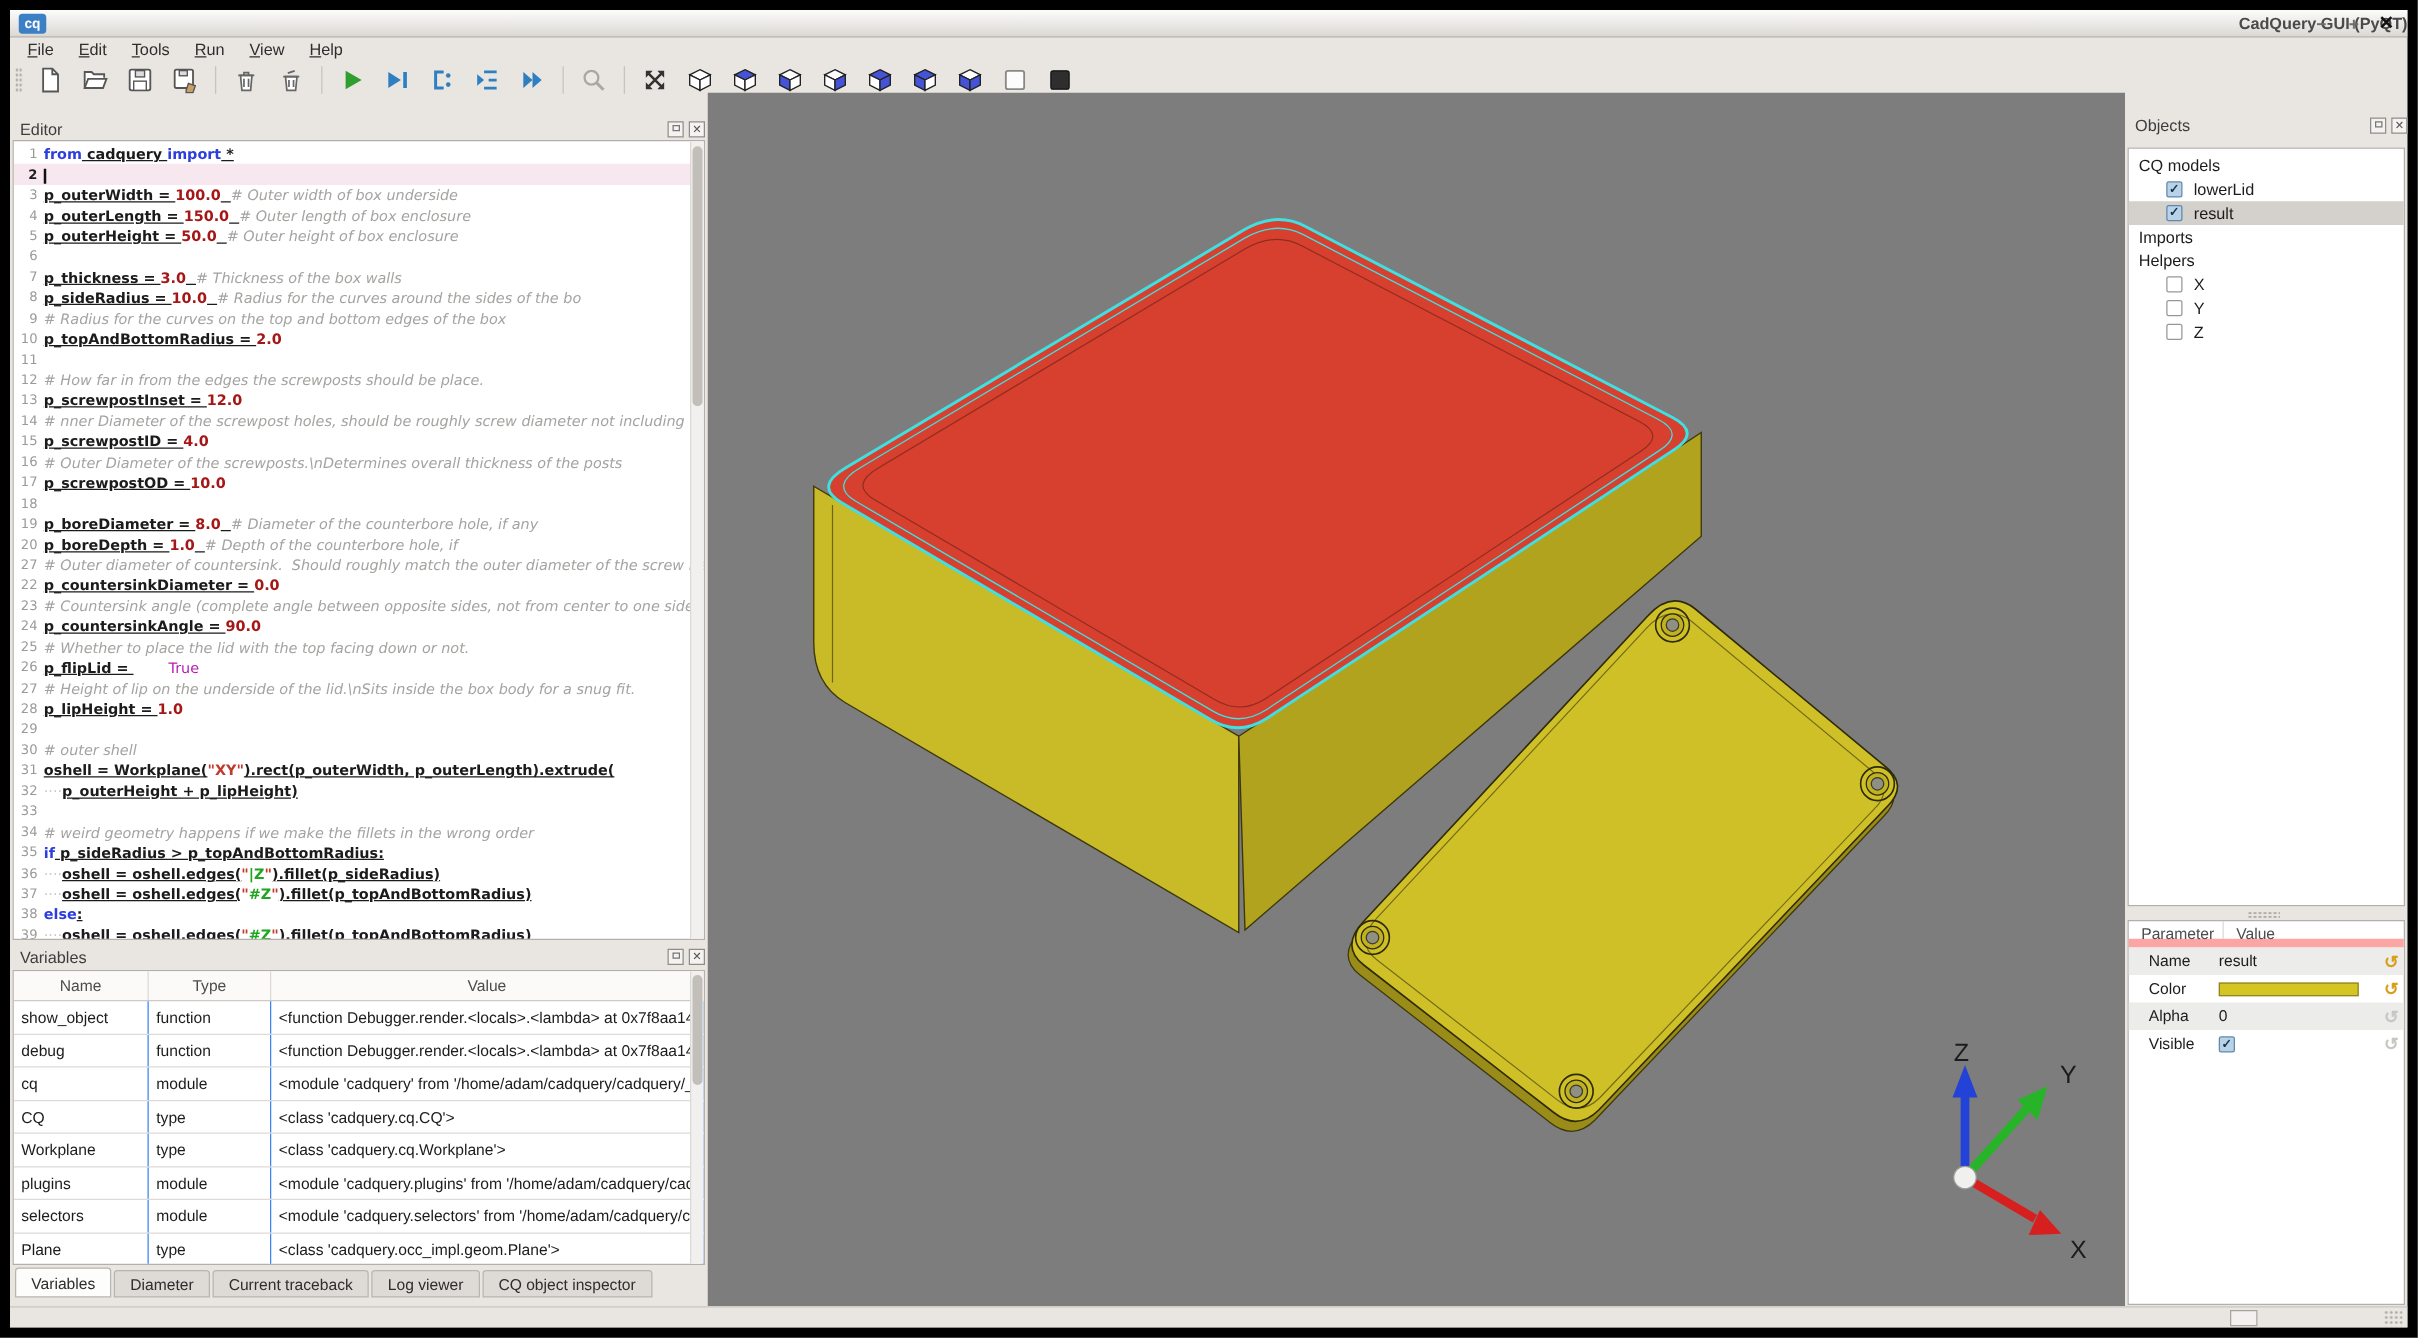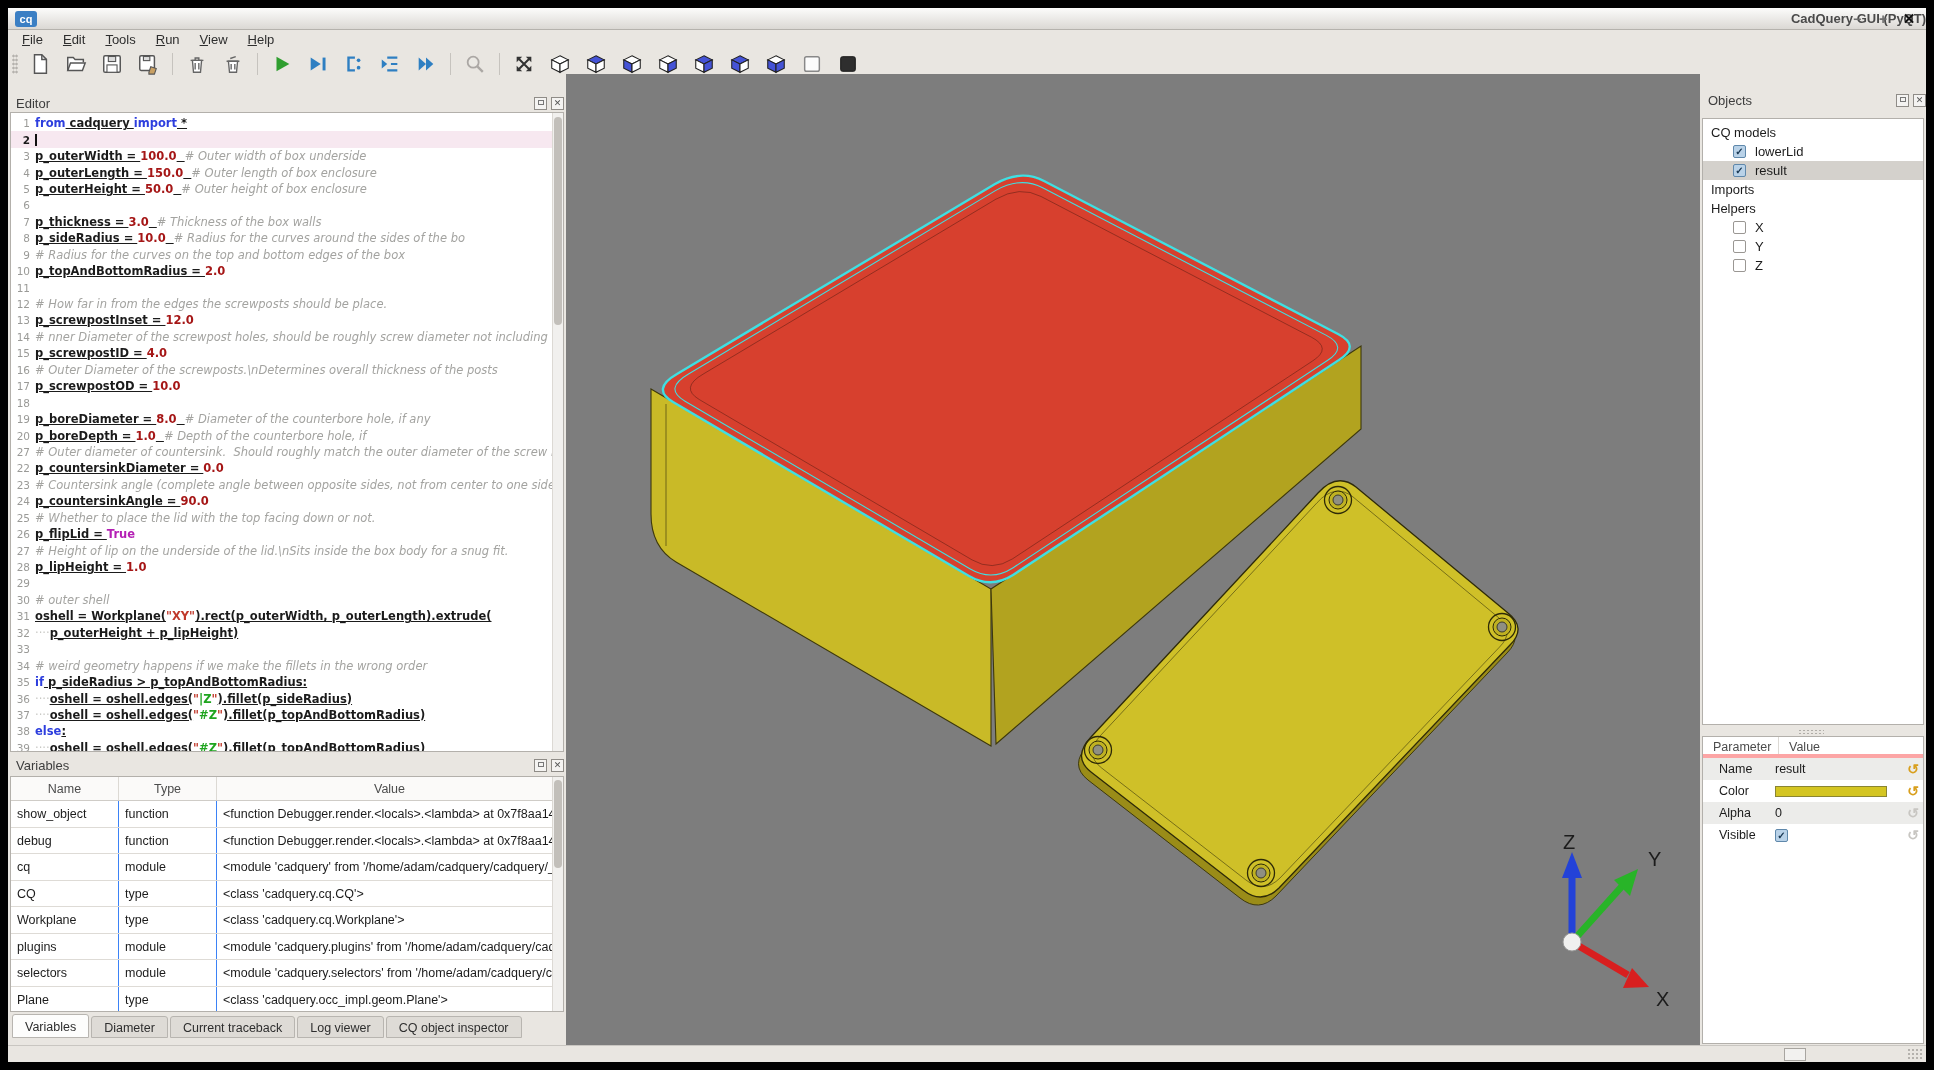--- a/index.html
+++ b/index.html
@@ -49,21 +49,21 @@
   .ln{width:24px;flex:0 0 24px;text-align:right;padding-right:5px;font-size:10.5px;color:#9a9a97;font-family:"DejaVu Sans",sans-serif;}
   .cl.current .ln{color:#1c1c1c;font-weight:bold;}
   .ct{font-family:"DejaVu Sans",sans-serif;font-size:11.5px;white-space:pre;color:#1b1b1b;}
   .sy-t{font-weight:bold;color:#1b1b1b;text-decoration:underline;}
   .sy-k{font-weight:bold;color:var(--kw);}
   .sy-n{font-weight:bold;color:var(--num);}
   .sy-c{font-style:italic;color:var(--cmt);}
   .sy-s{font-weight:bold;color:var(--str);}
   .sy-q{font-weight:bold;color:var(--str);}
   .sy-g{font-weight:bold;color:var(--grn);}
-  .sy-b{font-weight:bold;color:var(--bool);}
+  .sy-b{font-weight:normal;color:var(--bool);margin-left:28px;}
   .sy-w{color:#c8c8c4;}
   .caret{display:inline-block;width:1.5px;height:12px;background:#111;vertical-align:middle;}
   .vsb{position:absolute;top:0;right:0;width:11px;height:100%;background:#f1f0ee;border-left:1px solid #dcd9d4;}
   .vsb .thumb{position:absolute;left:1px;width:8px;background:#c2bfba;border-radius:4px;}
 
   
   .vt-hdr{display:flex;height:24px;border-bottom:1px solid #cfccc7;background:#fbfaf9;}
   .vt-hdr div{font-size:12.5px;color:#4c4c4c;text-align:center;line-height:24px;border-right:1px solid #dcd9d4;}
   .vt-row{display:flex;height:26.5px;border-bottom:1px solid #dedbd6;}
   .vt-row div{font-size:12.5px;color:#1c1c1c;line-height:26.5px;padding-left:6px;border-right:1px solid #3b82f6;overflow:hidden;white-space:nowrap;}
@@ -78,21 +78,21 @@
 
   
   .tree-group{font-size:13px;color:#1c1c1c;padding:2px 0 2px 8px;height:19px;line-height:16px;}
   .tree-item{display:flex;align-items:center;height:19px;padding-left:30px;gap:9px;}
   .tree-item.selected{background:#d4d1cc;}
   .tree-item span{font-size:13px;color:#1c1c1c;}
   .cb{width:13px;height:13px;border:1px solid #9a9793;background:#fff;border-radius:2px;font-size:10px;line-height:12px;text-align:center;color:#14334e;}
   .cb.checked{background:#b9d2e8;border-color:#5f88ab;font-weight:bold;}
 
   
-  .pp-hdr{display:flex;height:21px;border-bottom:4px solid #fca5a5;}
+  .pp-hdr{display:flex;height:21px;border-bottom:7px solid #fca5a5;}
   .pp-hdr div{font-size:12.5px;color:#4c4c4c;line-height:21px;padding-left:10px;}
   .pp-row{display:flex;align-items:center;height:22px;}
   .pp-row:nth-child(odd){background:#ececea;}
   .pp-param{width:72px;flex:0 0 72px;text-align:left;padding-left:16px;font-size:12.5px;color:#1c1c1c;}
   .pp-val{flex:1;font-size:12.5px;color:#1c1c1c;display:flex;align-items:center;}
   .swatch{width:112px;height:11px;border:1px solid #8a8532;}
   .undo{width:20px;flex:0 0 20px;font-size:14px;font-weight:bold;text-align:center;}
   .undo.active{color:#d89f1d;}
   .undo.inactive{color:#c8c6c2;}
   .grip{position:absolute;width:26px;height:6px;background:radial-gradient(#b0ada8 1px,transparent 1.2px);background-size:4px 3px;}

